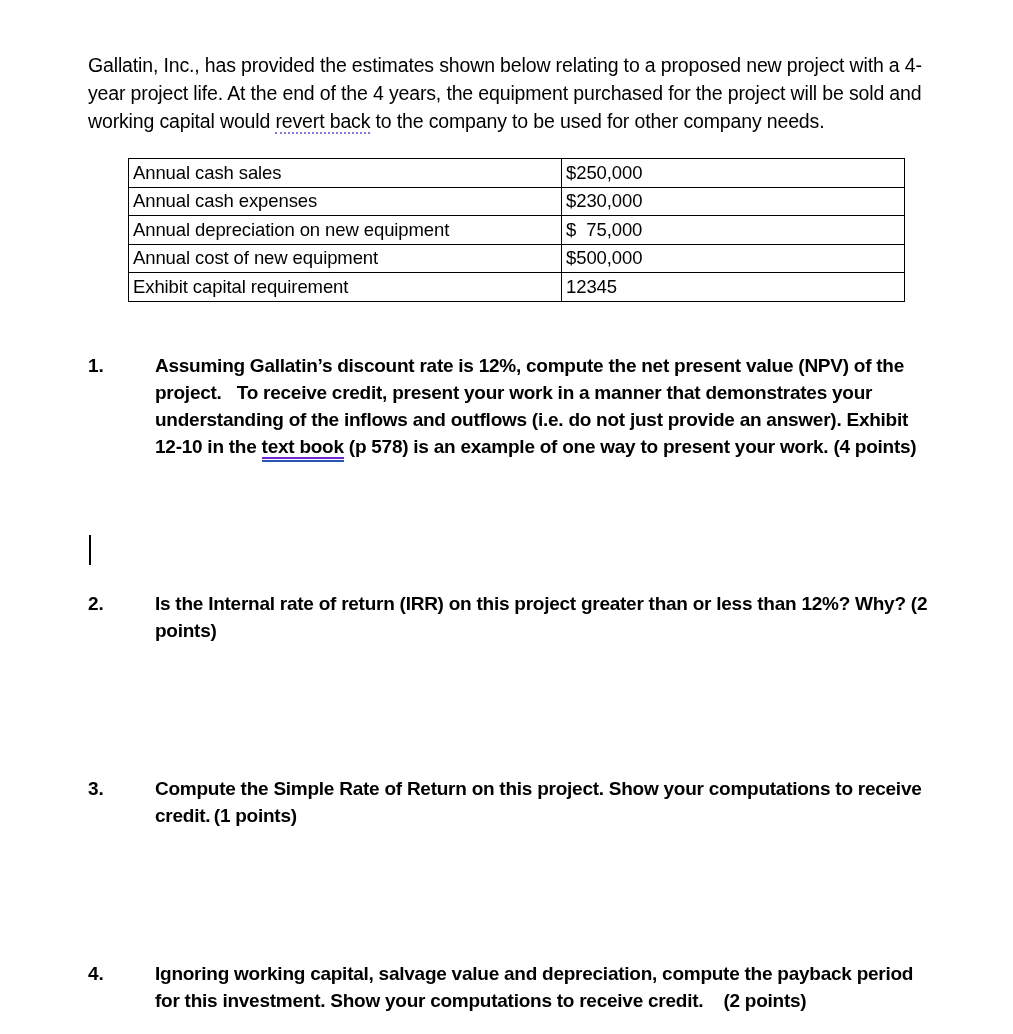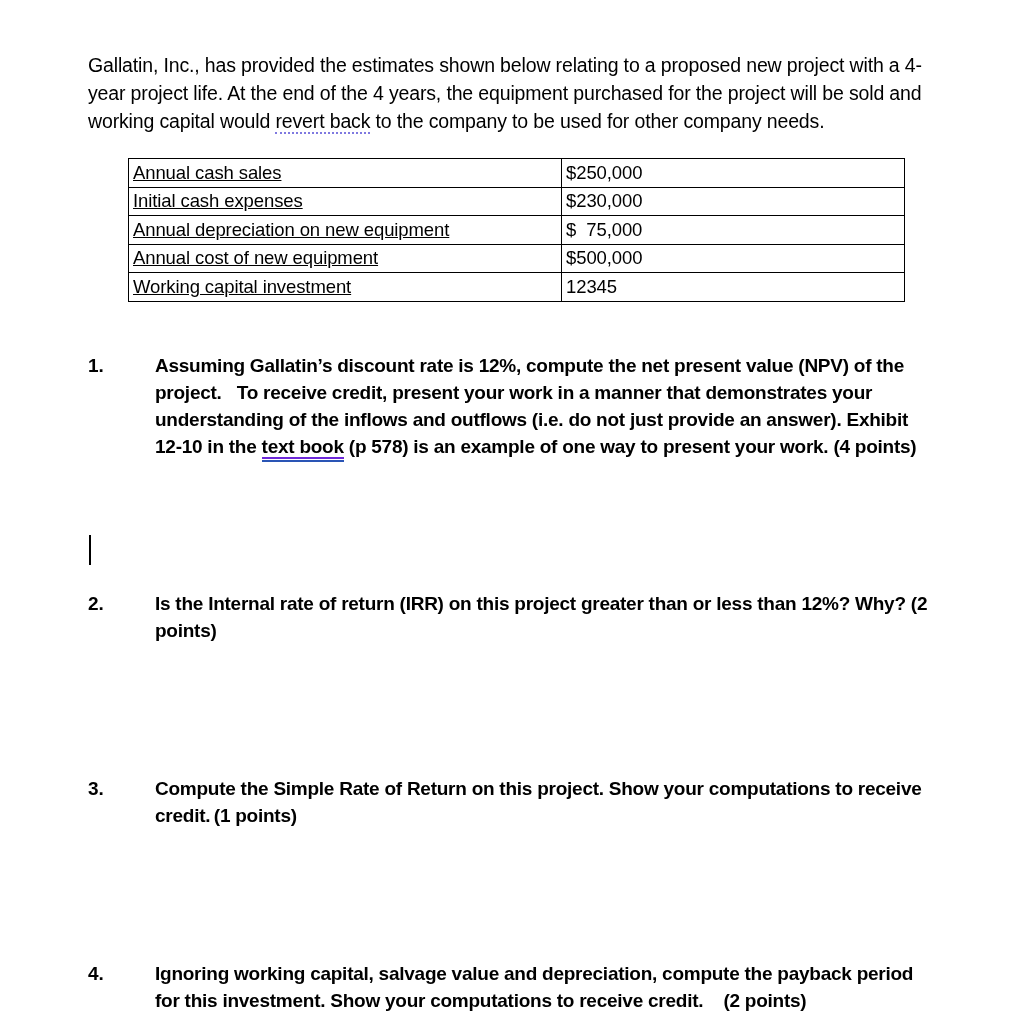--- a/index.html
+++ b/index.html
@@ -54,21 +54,21 @@
     border: 1.6px solid #000;
     height: 27.5px;
     padding: 0 0 0 4px;
     font-size: 18.5px;
     line-height: 26px;
     font-weight: 400;
     letter-spacing: -0.1px;
     vertical-align: middle;
     white-space: pre;
   }
-  .facts-table td.label { width: 428px; text-decoration: underline; }
+  .facts-table td.label { width: 428px; }
   .facts-table td.value { width: 338px; }
 
   
   .qitem {
     position: absolute;
     left: 88px;
     width: 848px;
   }
   .qnum {
     position: absolute;
@@ -120,33 +120,33 @@
 
   <p class="intro"><span>Gallatin, Inc., has provided the estimates shown below relating to a proposed new project with a 4-year project life. At the end of the 4 years, the equipment purchased for the project will be sold and working capital would </span><span class="grammar">revert back</span><span> to the company to be used for other company needs.</span></p>
 
   <table class="facts-table">
     <tbody>
       <tr>
         <td class="label">Annual cash sales</td>
         <td class="value">$250,000</td>
       </tr>
       <tr>
-        <td class="label">Initial cash expenses</td>
+        <td class="label">Annual cash expenses</td>
         <td class="value">$230,000</td>
       </tr>
       <tr>
         <td class="label">Annual depreciation on new equipment</td>
         <td class="value">$  75,000</td>
       </tr>
       <tr>
         <td class="label">Annual cost of new equipment</td>
         <td class="value">$500,000</td>
       </tr>
       <tr>
-        <td class="label">Working capital investment</td>
+        <td class="label">Exhibit capital requirement</td>
         <td class="value">12345</td>
       </tr>
     </tbody>
   </table>
 
   <div class="qitem" style="top:336px;">
     <span class="qnum">1.</span>
     <div class="qtext"><span>Assuming Gallatin’s discount rate is 12%, compute the net present value (NPV) of the project.   To receive credit, present your work in a manner that demonstrates your understanding of the inflows and outflows (i.e. do not just provide an answer). Exhibit 12-10 in the </span><span class="booklink">text book</span><span> (p 578) is an example of one way to present your work. (4 points)</span></div>
   </div>
 

